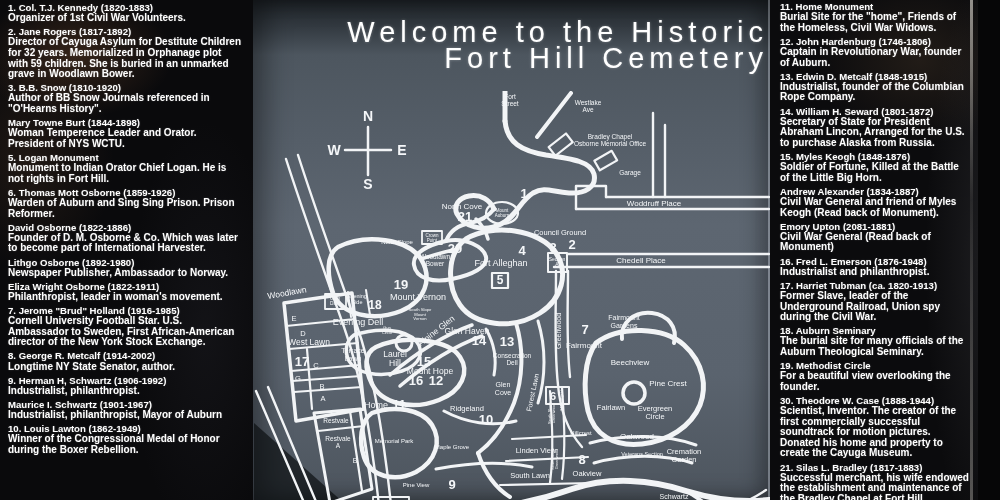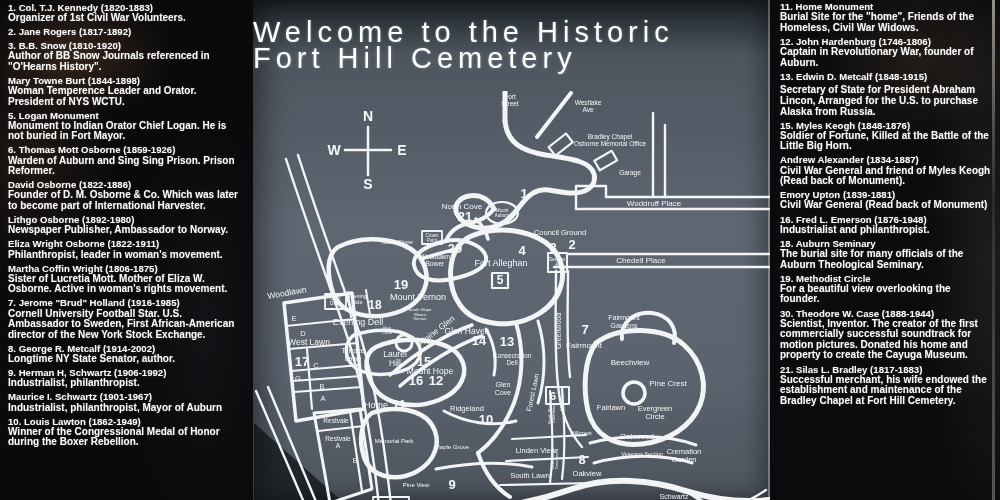--- a/index.html
+++ b/index.html
@@ -8,88 +8,85 @@
   .col{box-sizing:border-box;color:#fff;font-weight:bold;text-shadow:0 0 2px rgba(255,255,255,.22);}
   .col.left{
     width:253px;padding:3px 9px 0 8px;
     background:
       radial-gradient(140px 90px at 75px 55px, rgba(150,95,55,.30), transparent 70%),
       radial-gradient(120px 160px at 30px 160px, rgba(120,80,50,.20), transparent 70%),
       radial-gradient(110px 300px at 205px 330px, rgba(95,95,115,.10), transparent 70%),
       #0a0a0c;
   }
   .col.right{
-    width:230px;padding:2px 8px 0 10px;position:relative;
+    width:208px;padding:2px 8px 0 10px;position:relative;
     background:
       radial-gradient(150px 120px at 150px 60px, rgba(115,88,60,.22), transparent 70%),
       radial-gradient(90px 420px at 218px 260px, rgba(190,190,200,.10), transparent 70%),
       #0b0b0d;
   }
   .col.right::after{
     content:"";position:absolute;top:0;right:5px;width:3px;height:100%;
     background:linear-gradient(180deg,rgba(255,250,240,.55),rgba(255,250,240,.08) 40%,rgba(255,250,240,.30));
   }
   .entry{margin-bottom:3.5px;}
   .entry-name{font-size:9.6px;line-height:1.06;}
   .entry-desc{font-size:10px;line-height:1.06;}
   .map-panel{
     width:517px;height:500px;position:relative;box-sizing:border-box;
     background:linear-gradient(180deg,#1f2429 0px,#343b42 28px,#4d565f 55px,#5d6671 45%,#5a636e 75%,#4d555e 100%);
     border-right:2px solid rgba(215,220,228,.28);
     box-shadow:inset 14px 0 24px rgba(0,0,0,.35), inset -10px 0 18px rgba(0,0,0,.25);
   }
-  .title{color:#fff;text-align:left;padding-top:0;line-height:26px;font-weight:400;letter-spacing:5px;font-size:29px;text-shadow:0 0 3px rgba(255,255,255,.3);}
+  .title{color:#fff;text-align:right;padding-top:0;line-height:26px;font-weight:400;letter-spacing:5px;font-size:29px;text-shadow:0 0 3px rgba(255,255,255,.3);}
   svg.map{display:block;width:517px;height:444px;}
   #map-roads{stroke:#f2f4f6;fill:none;stroke-linecap:round;stroke-linejoin:round;}
   #map-labels text{fill:#f5f7f9;font-family:"Liberation Sans",sans-serif;}
 </style>
 </head>
 <body>
 
 <div class="sign">
 
   <aside class="col left" id="left-legend">
       <div class="entry">
         <div class="entry-name">1. Col. T.J. Kennedy (1820-1883)</div>
         <div class="entry-desc">Organizer of 1st Civil War Volunteers.</div>
       </div>
       <div class="entry">
         <div class="entry-name">2. Jane Rogers (1817-1892)</div>
+        <div class="entry-desc">Director of Cayuga Asylum for Destitute Children for 32 years. Memorialized in Orphanage plot with 59 children. She is buried in an unmarked grave in Woodlawn Bower.</div>
       </div>
       <div class="entry">
         <div class="entry-name">3. B.B. Snow (1810-1920)</div>
         <div class="entry-desc">Author of BB Snow Journals referenced in "O'Hearns History".</div>
       </div>
       <div class="entry">
         <div class="entry-name">Mary Towne Burt (1844-1898)</div>
         <div class="entry-desc">Woman Temperence Leader and Orator. President of NYS WCTU.</div>
       </div>
       <div class="entry">
         <div class="entry-name">5. Logan Monument</div>
-        <div class="entry-desc">Monument to Indian Orator Chief Logan. He is not buried in Fort Mayor.</div>
+        <div class="entry-desc">Monument to Indian Orator Chief Logan. He is not rights in Fort Hill.</div>
       </div>
       <div class="entry">
         <div class="entry-name">6. Thomas Mott Osborne (1859-1926)</div>
         <div class="entry-desc">Warden of Auburn and Sing Sing Prison. Prison Reformer.</div>
       </div>
       <div class="entry">
         <div class="entry-name">David Osborne (1822-1886)</div>
         <div class="entry-desc">Founder of D. M. Osborne &amp; Co. Which was later to become part of International Harvester.</div>
       </div>
       <div class="entry">
         <div class="entry-name">Lithgo Osborne (1892-1980)</div>
         <div class="entry-desc">Newspaper Publisher, Ambassador to Norway.</div>
       </div>
       <div class="entry">
         <div class="entry-name">Eliza Wright Osborne (1822-1911)</div>
         <div class="entry-desc">Philanthropist, leader in woman's movement.</div>
-      </div>
-      <div class="entry">
-        <div class="entry-name">Martha Coffin Wright (1806-1875)</div>
-        <div class="entry-desc">Sister of Lucretia Mott. Mother of Eliza W. Osborne. Active in woman's rights movement.</div>
       </div>
       <div class="entry">
         <div class="entry-name">7. Jerome "Brud" Holland (1916-1985)</div>
         <div class="entry-desc">Cornell University Football Star. U.S. Ambassador to Sweden, First African-American director of the New York Stock Exchange.</div>
       </div>
       <div class="entry">
         <div class="entry-name">8. George R. Metcalf (1914-2002)</div>
         <div class="entry-desc">Longtime NY State Senator, author.</div>
       </div>
       <div class="entry">
@@ -307,41 +304,47 @@
         <div class="entry-desc">Burial Site for the "home", Friends of the Homeless, Civil War Widows.</div>
       </div>
       <div class="entry">
         <div class="entry-name">12. John Hardenburg (1746-1806)</div>
         <div class="entry-desc">Captain in Revolutionary War, founder of Auburn.</div>
       </div>
       <div class="entry">
       </div>
       <div class="entry">
         <div class="entry-name">13. Edwin D. Metcalf (1848-1915)</div>
-      </div>
-      <div class="entry">
+        <div class="entry-desc">Industrialist, founder of the Columbian Rope Company.</div>
+      </div>
+      <div class="entry">
+        <div class="entry-name">14. William H. Seward (1801-1872)</div>
         <div class="entry-desc">Secretary of State for President Abraham Lincon, Arranged for the U.S. to purchase Alaska from Russia.</div>
       </div>
       <div class="entry">
         <div class="entry-name">15. Myles Keogh (1848-1876)</div>
         <div class="entry-desc">Soldier of Fortune, Killed at the Battle of the Little Big Horn.</div>
       </div>
       <div class="entry">
         <div class="entry-name">Andrew Alexander (1834-1887)</div>
         <div class="entry-desc">Civil War General and friend of Myles Keogh (Read back of Monument).</div>
       </div>
       <div class="entry">
-        <div class="entry-name">Emory Upton (1839-1881)</div>
+        <div class="entry-name">Emory Upton (2081-1881)</div>
         <div class="entry-desc">Civil War General (Read back of Monument)</div>
       </div>
       <div class="entry">
         <div class="entry-name">16. Fred L. Emerson (1876-1948)</div>
         <div class="entry-desc">Industrialist and philanthropist.</div>
       </div>
       <div class="entry">
+        <div class="entry-name">17. Harriet Tubman (ca. 1820-1913)</div>
+        <div class="entry-desc">Former Slave, leader of the Underground Railroad, Union spy during the Civil War.</div>
+      </div>
+      <div class="entry">
         <div class="entry-name">18. Auburn Seminary</div>
         <div class="entry-desc">The burial site for many officials of the Auburn Theological Seminary.</div>
       </div>
       <div class="entry">
         <div class="entry-name">19. Methodist Circle</div>
         <div class="entry-desc">For a beautiful view overlooking the founder.</div>
       </div>
       <div class="entry">
         <div class="entry-name">30. Theodore W. Case (1888-1944)</div>
         <div class="entry-desc">Scientist, Inventor. The creator of the first commercially successful soundtrack for motion pictures. Donated his home and property to create the Cayuga Museum.</div>

